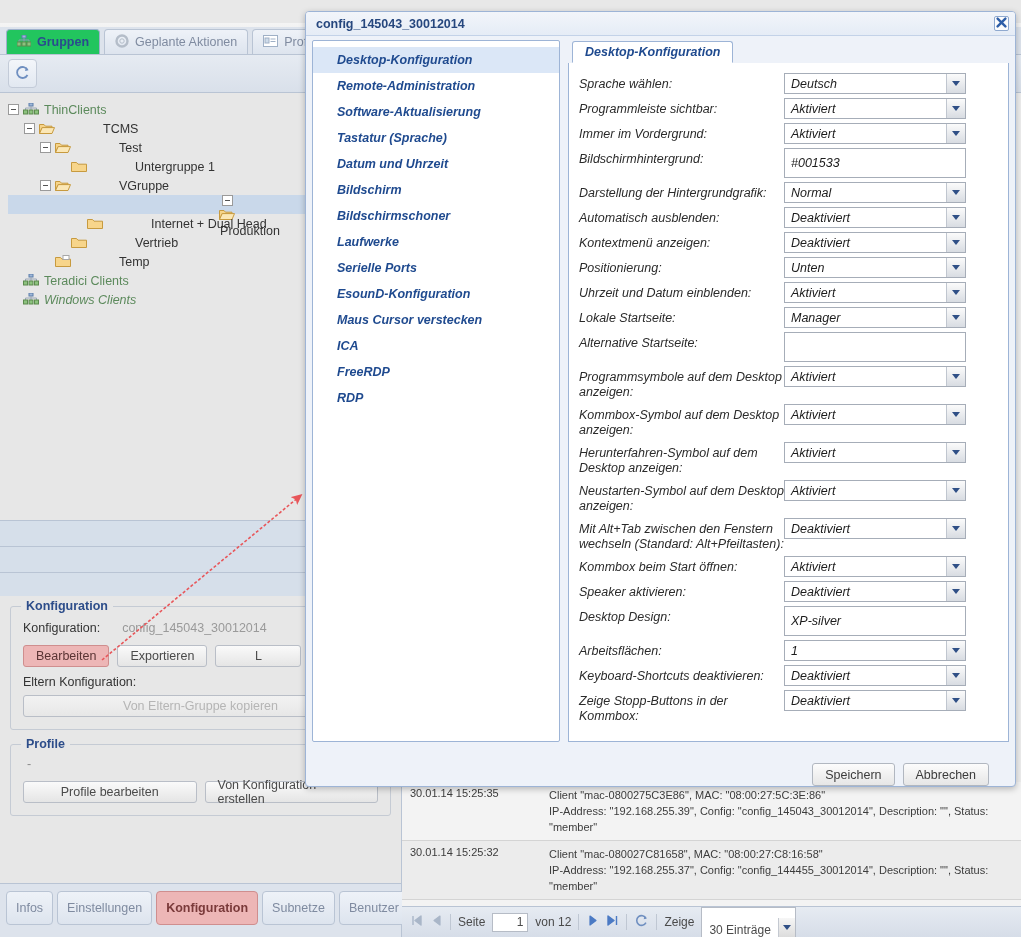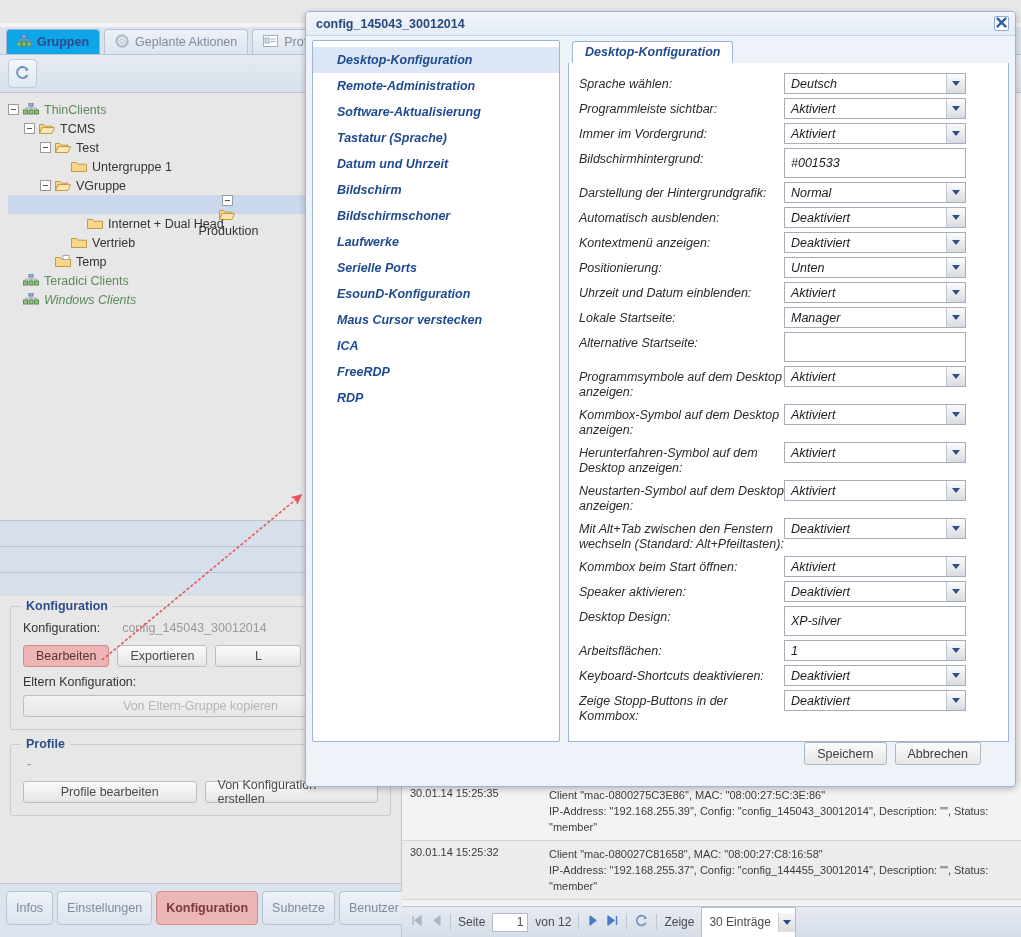--- a/index.html
+++ b/index.html
@@ -38,21 +38,21 @@
   }
   .tab {
     height: 25px; display: flex; align-items: center; gap: 6px;
     padding: 0 10px;
     border: 1px solid #b9c4d4; border-bottom: none;
     border-radius: 4px 4px 0 0;
     background: linear-gradient(to bottom, #eef2f8 0%, #dde4ee 100%);
     color: #7f8ba0; font-size: 12.5px;
   }
   .tab.active {
-    background: #0ea5e9; color: #2a4b8d; font-weight: bold;
+    background: #22c55e; color: #2a4b8d; font-weight: bold;
     border-color: #9fb1cc;
   }
 
   
   .toolbar {
     position: absolute; left: 0; top: 55px; width: 1021px; height: 38px;
     background: linear-gradient(to bottom, #e6ebf2 0%, #d9e0ea 100%);
     border-bottom: 1px solid #b9c4d4;
     display: flex; align-items: center; padding-left: 8px;
   }
@@ -79,21 +79,21 @@
     width: 11px; height: 11px; border: 1px solid #9a9a9a; background: #fff;
     position: relative; margin-right: 2px; flex: 0 0 auto;
   }
   .expander:before {
     content: ""; position: absolute; left: 2px; top: 4px;
     width: 5px; height: 1px; background: #555;
   }
   .spacer11 { width: 11px; flex: 0 0 auto; margin-right: 2px; }
   .ico { width: 16px; height: 14px; flex: 0 0 auto; margin-right: 3px; }
   .lbl-green { color: #5c8a5c; }
-  .lbl-dark { color: #333; }
+  .lbl-dark { color: #333; margin-left: 43px; }
 
   
   .blankrows {
     position: absolute; left: 0; top: 520px; width: 402px; height: 76px;
     background: #e7e7e7;
   }
   .stripe {
     position: absolute; left: 0; width: 402px;
     background: #d6dfea; border-top: 1px solid #b9c4d4;
   }
@@ -176,21 +176,21 @@
   .pg-ico { color: #6f8fc0; font-size: 13px; }
   .pg-ico.dim { color: #a9b6c8; }
   .pg-sep { width: 1px; height: 16px; background: #bfc7d3; }
   .pg-input {
     width: 36px; height: 19px; border: 1px solid #b6bcc6; background: #fff;
     text-align: right; padding-right: 4px; font-size: 12px;
     display: flex; align-items: center; justify-content: flex-end;
   }
   .pg-select {
     height: 31px; border: 1px solid #b6bcc6; background: #fff;
-    display: flex; align-items: center; font-size: 12px;
+    display: flex; align-items: flex-end; font-size: 12px;
   }
   .pg-select .txt { padding: 0 7px; }
   .pg-select .arrow {
     width: 17px; height: 19px; border-left: 1px solid #c4c9d1;
     background: linear-gradient(to bottom,#f6f6f6,#dcdcdc);
     display: flex; align-items: center; justify-content: center;
   }
 
   
   .annot { position: absolute; left: 0; top: 0; width: 1021px; height: 937px; pointer-events: none; }
@@ -275,22 +275,22 @@
   .chev {
     width: 0; height: 0; border-left: 4px solid transparent;
     border-right: 4px solid transparent; border-top: 5px solid #2f4f86;
   }
   .textinput {
     height: 30px; border: 1px solid #a6adb8; background: #fff;
     display: flex; align-items: center; padding-left: 6px;
     font-size: 12.5px; color: #1c1c1c;
   }
   .dlg-footer {
-    position: absolute; left: 0; right: 16px; bottom: 0; height: 44px;
-    display: flex; align-items: flex-start; justify-content: flex-end;
+    position: absolute; left: 0; right: 8px; bottom: 0; height: 44px;
+    display: flex; align-items: flex-end; justify-content: flex-end;
     gap: 8px; padding-right: 18px;
   }
   .dbtn {
     height: 23px; min-width: 72px; padding: 0 12px;
     border: 1px solid #b1b7c0; border-radius: 3px;
     background: linear-gradient(to bottom, #fcfcfc 0%, #e6e6e6 100%);
     color: #3c3c3c; font-size: 12.5px;
     display: flex; align-items: center; justify-content: center;
   }
 </style>

